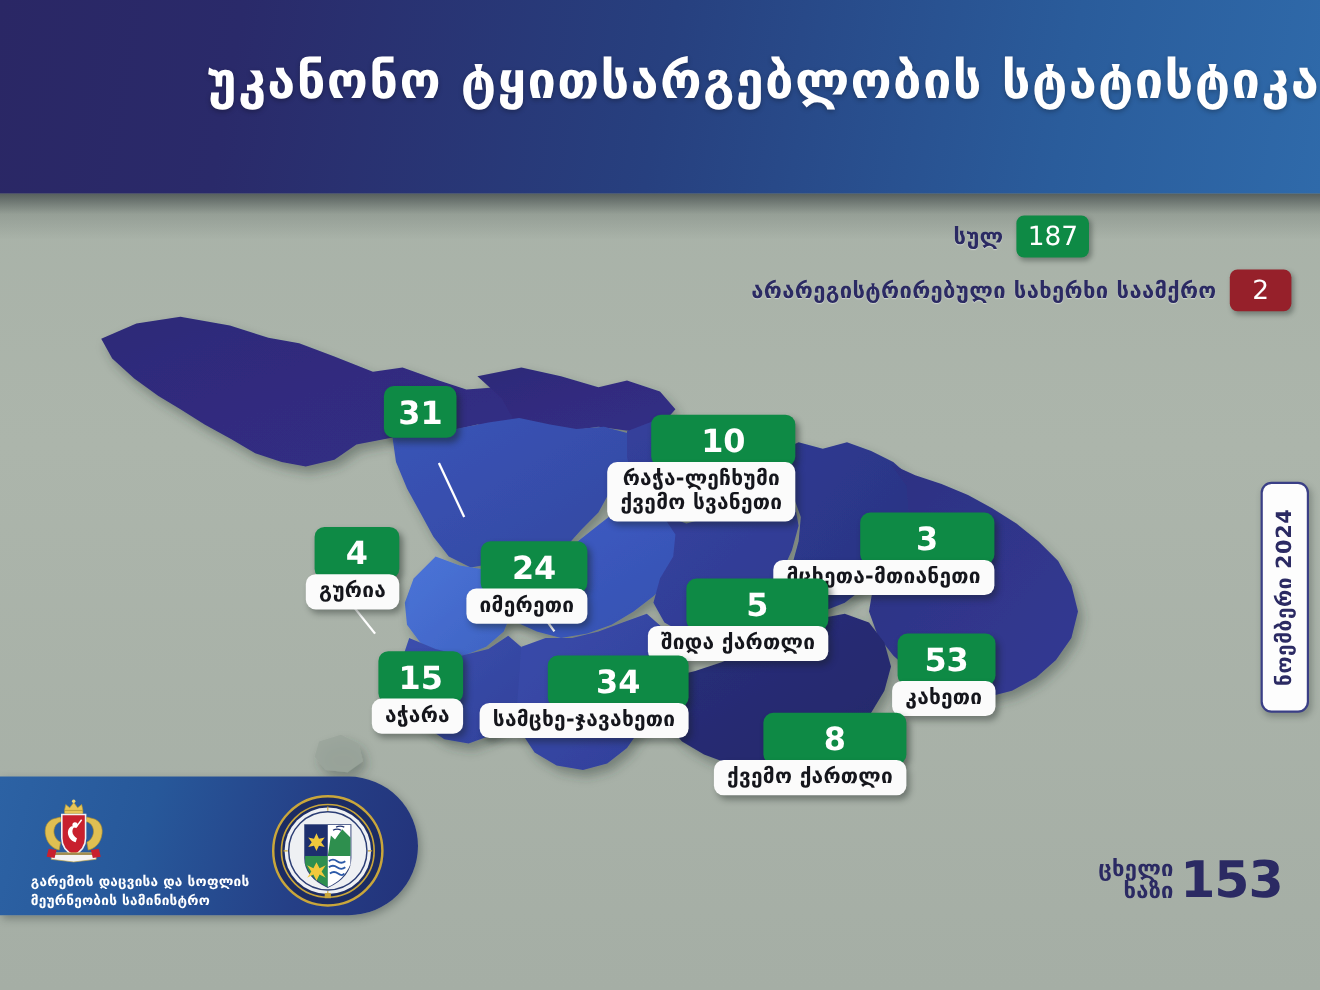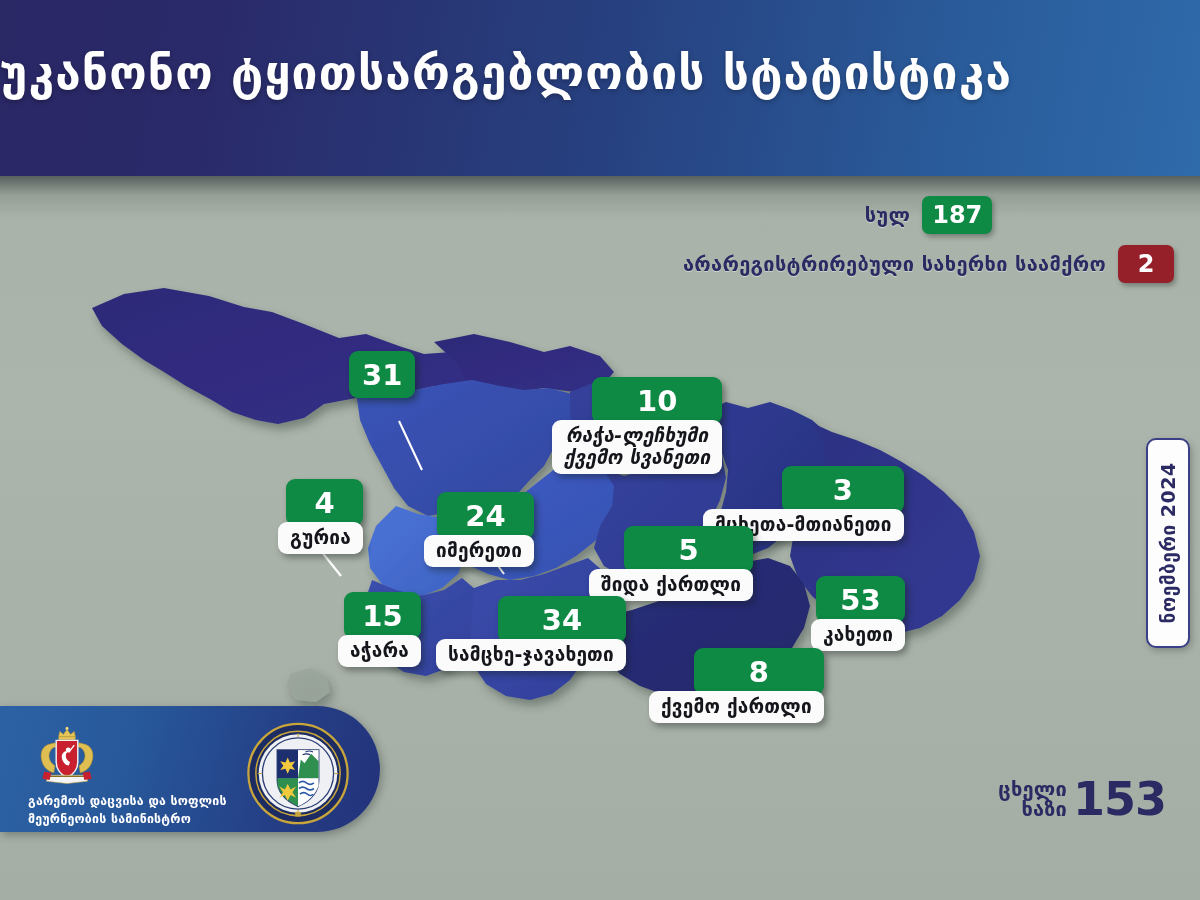--- a/index.html
+++ b/index.html
@@ -20,40 +20,40 @@
     position:absolute; left:0; top:0; width:1200px; height:176px;
     background:linear-gradient(100deg,#2a2765 0%, #2a2a6a 18%, #27407f 50%, #2a5c9b 80%, #2f6aaa 100%);
     z-index:5;
   }
   .header::after{
     content:""; position:absolute; left:0; top:176px; width:1200px; height:42px;
     background:linear-gradient(180deg,rgba(20,28,32,.55) 0%, rgba(60,70,66,.18) 45%, rgba(0,0,0,0) 100%);
     pointer-events:none;
   }
   .header-title{
-    position:absolute; left:0; top:48px; width:1200px; text-align:left;
+    position:absolute; left:0; top:48px; width:1200px; text-align:right;
     color:#ffffff; font-size:46px; font-weight:700; letter-spacing:1.2px;
     line-height:1.1; text-shadow:0 2px 5px rgba(0,0,0,.28);
     white-space:nowrap;
   }
 
   
   .legend{
     position:absolute; right:26px; top:196px; z-index:20;
     display:flex; flex-direction:column; gap:11px; align-items:center;
   }
   .legend-row{ display:flex; align-items:center; gap:12px; justify-content:flex-end; }
   .legend-label{
     color:#2b2a63; font-size:20px; font-weight:700; letter-spacing:.3px;
     white-space:nowrap; text-shadow:0 1px 1px rgba(255,255,255,.45);
   }
   .legend-badge{
     min-width:56px; height:38px; border-radius:7px;
     display:flex; align-items:center; justify-content:center;
-    color:#fff; font-size:24px; font-weight:700; padding:0 10px;
+    color:#fff; font-size:24px; font-weight:400; padding:0 10px;
     box-shadow:2px 3px 5px rgba(40,50,45,.40);
   }
 
   
   .date-tab{
     position:absolute; right:10px; top:438px; width:44px; height:210px;
     background:#fdfdfd; border:2px solid #3a3f86; border-radius:10px;
     display:flex; align-items:center; justify-content:center; z-index:22;
     box-shadow:2px 3px 6px rgba(40,50,45,.30);
   }
@@ -74,21 +74,21 @@
     color:#fff; font-size:29px; font-weight:600; padding:0 13px;
     box-shadow:3px 4px 6px rgba(20,30,25,.45);
   }
   .m-label{
     margin-top:-4px; background:#fbfbfb; border-radius:9px;
     padding:4px 12px 5px; color:#15161c; font-size:19px; font-weight:700;
     white-space:nowrap; line-height:1.22; letter-spacing:.2px;
     box-shadow:3px 4px 6px rgba(20,30,25,.38);
     display:inline-block;
   }
-  .m-label.two{ line-height:1.18;font-style:italic; }
+  .m-label.two{ line-height:1.18; }
   .leader{ position:absolute; z-index:29; }
   .leader line{ stroke:#ffffff; stroke-width:2.1; }
 
   
   .footer{
     position:absolute; left:0; top:706px; width:380px; height:126px;
     background:linear-gradient(105deg,#2c62a4 0%, #27589a 35%, #253f86 72%, #23327a 100%);
     border-top-right-radius:63px; border-bottom-right-radius:63px;
     z-index:40;
     box-shadow:2px 3px 8px rgba(30,40,38,.35);

